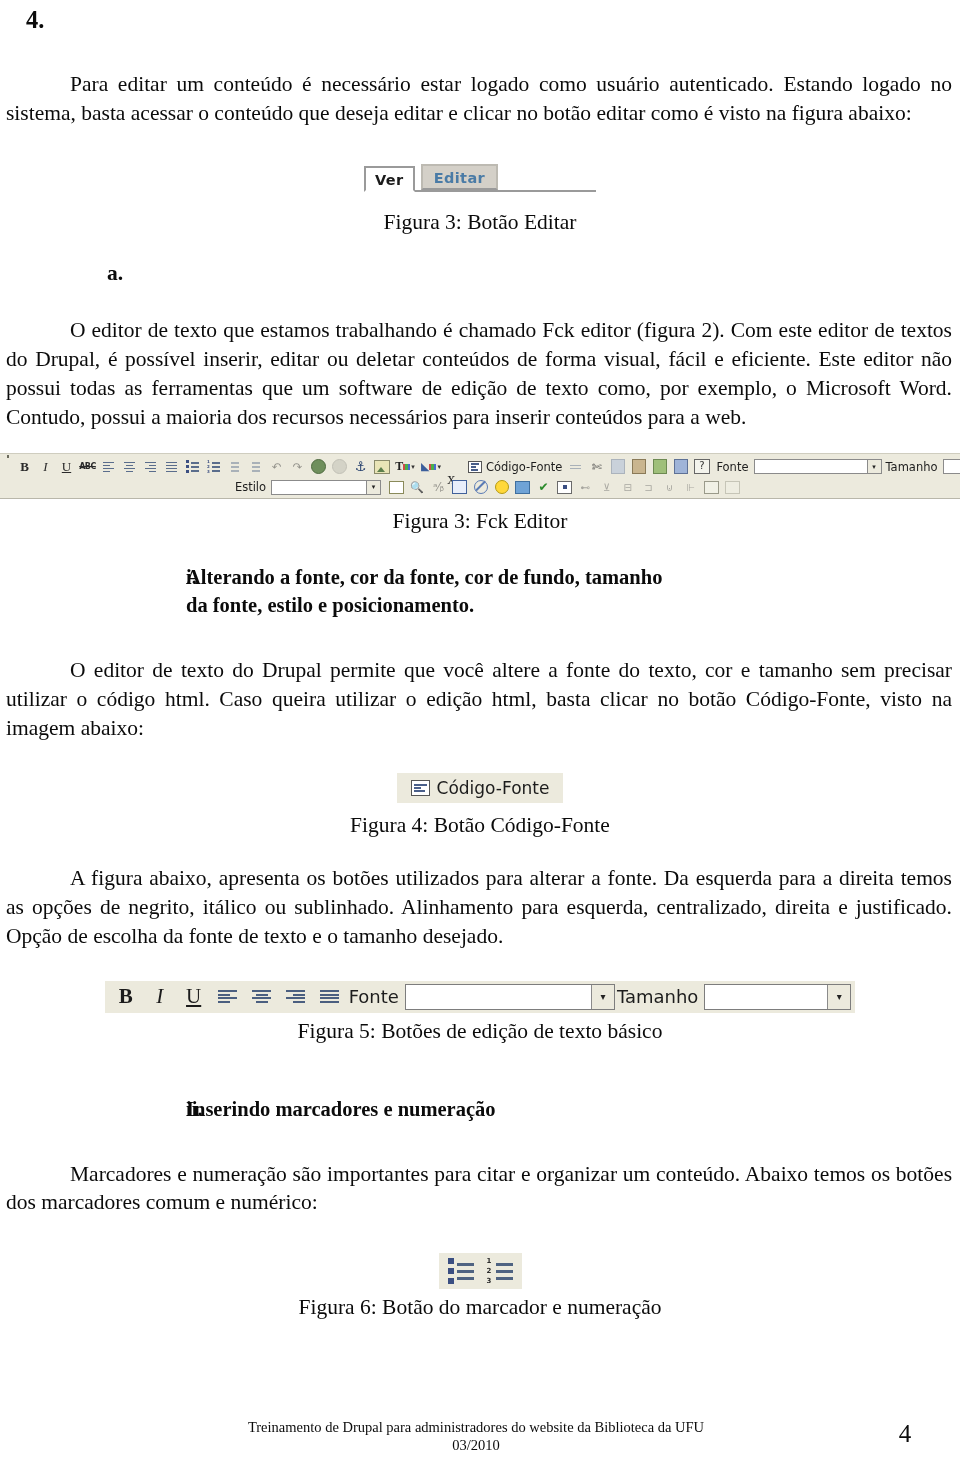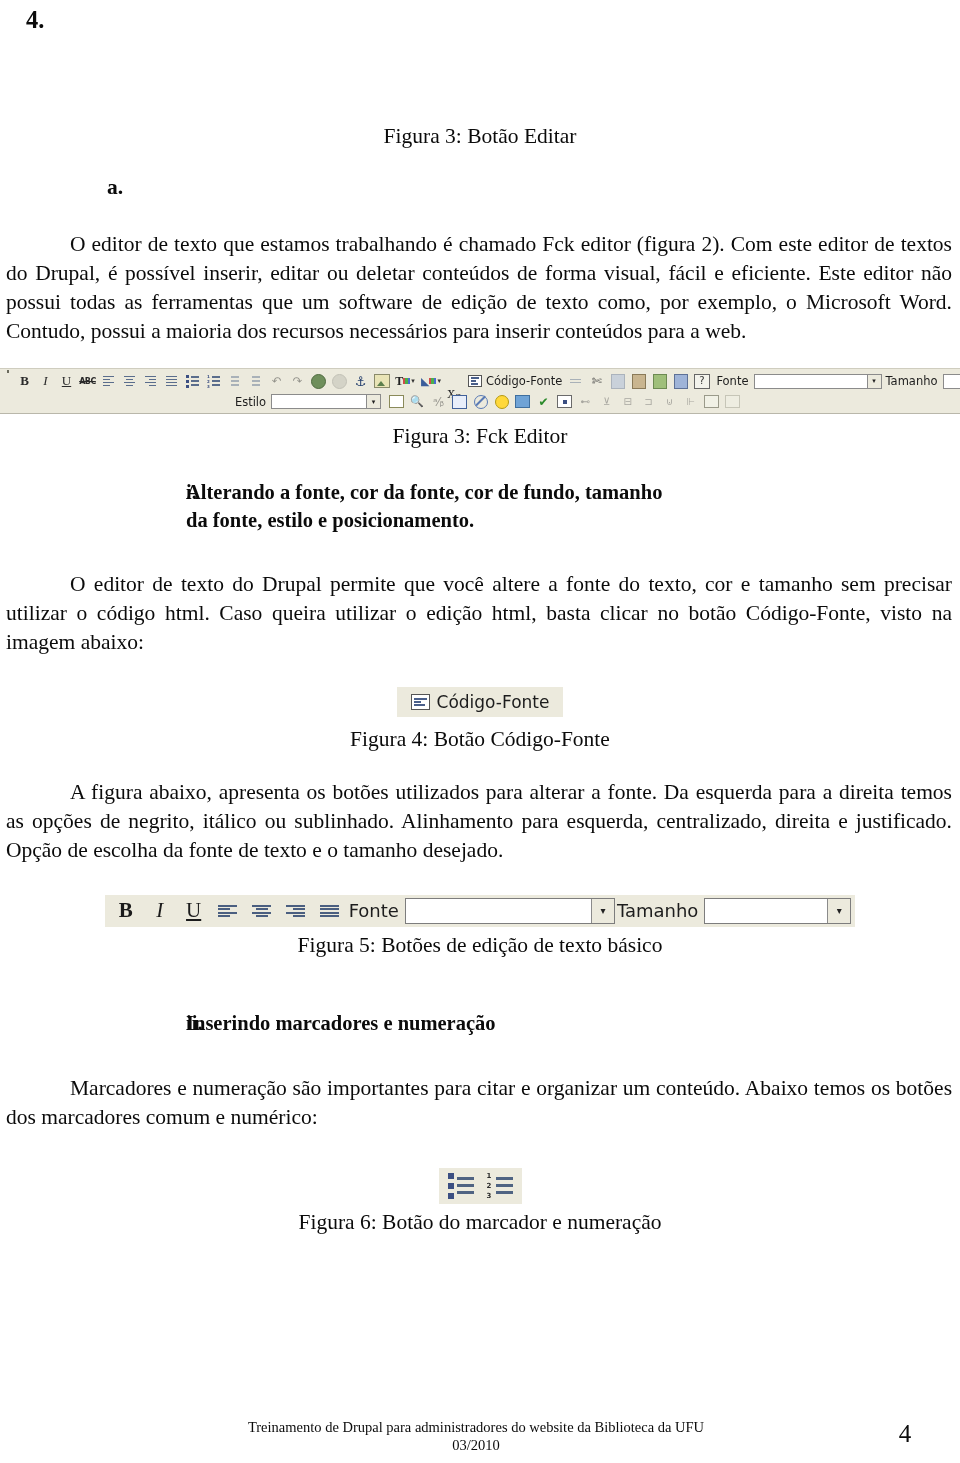--- a/index.html
+++ b/index.html
@@ -314,23 +314,31 @@
 <body>
 
 <div class="page">
 
   <div class="h1">
     <span class="num">4.</span>
   </div>
 
   <div class="sp36"></div>
 
+  <p class="para indent">Para editar um conteúdo é necessário estar logado como usuário autenticado. Estando logado no sistema, basta acessar o conteúdo que deseja editar e clicar no botão editar como é visto na figura abaixo:</p>
 
   <div class="sp36"></div>
 
+  <div class="fig-tabs-wrap">
+    <div class="fig-tabs">
+      <span class="tab tab-ver">Ver</span>
+      <span class="tab-gap"></span>
+      <span class="tab tab-editar">Editar</span>
+    </div>
+  </div>
 
   <div class="sp18"></div>
 
   <p class="caption">Figura 3: Botão Editar</p>
 
   <div class="sp26"></div>
 
   <div class="h2">
     <span class="num">a.</span>
   </div>

